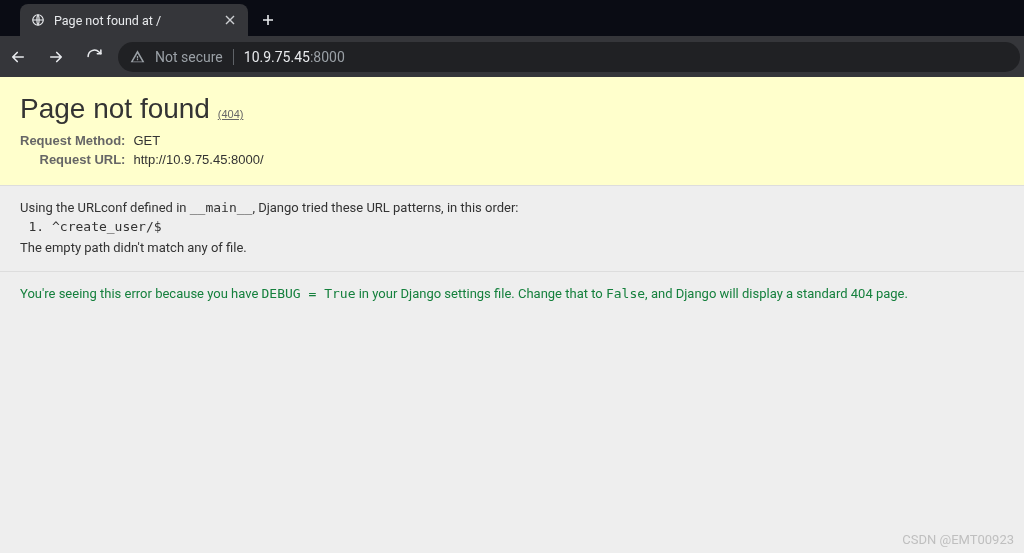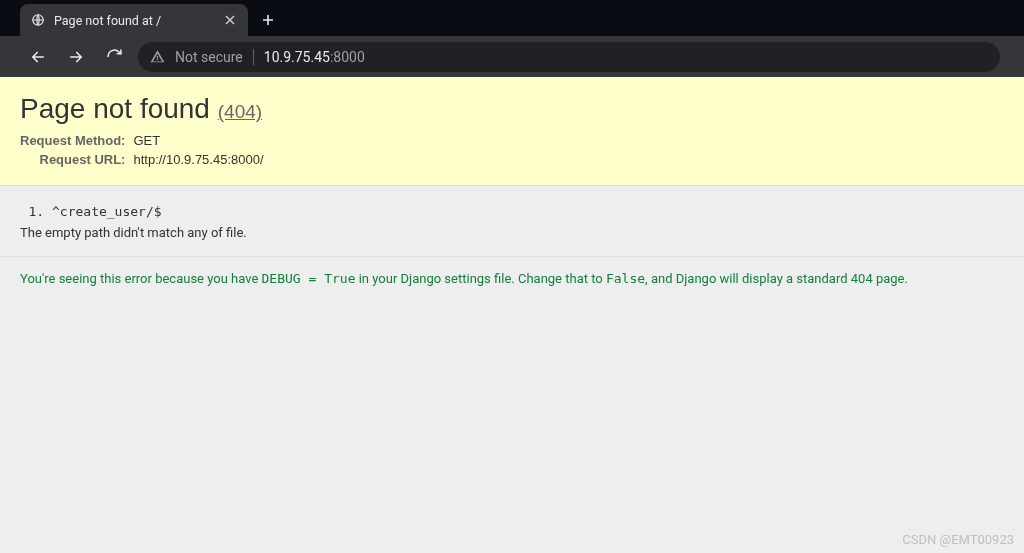--- a/index.html
+++ b/index.html
@@ -44,21 +44,21 @@
     .new-tab {
       width: 28px; height: 28px; margin-left: 6px; margin-bottom: 2px;
       display:flex; align-items:center; justify-content:center;
       color:#e8eaed; border-radius:50%; cursor:pointer;
     }
     .toolbar {
       background: #35363a;
       height: 41px;
       display:flex;
       align-items:center;
-      padding: 0 24px;
+      padding: 0 4px;
       gap: 10px;
     }
     .nav-btn {
       width: 28px; height: 28px;
       display:flex; align-items:center; justify-content:center;
       color:#e8eaed; cursor:pointer;
       border-radius:50%;
     }
     .address-bar {
       flex:1;
@@ -82,21 +82,21 @@
       padding:10px 20px 14px 20px;
       font-family: "Helvetica Neue", Arial, sans-serif;
     }
     .summary h1 {
       font-size:28px;
       font-weight:normal;
       color:#333;
       margin:6px 0 8px 0;
     }
     .summary h1 .status {
-      font-size:19px;
+      font-size:11px;
       color:#666;
       text-decoration:underline;
     }
     .meta-table {
       display:table;
       font-size:13px;
       color:#333;
     }
     .meta-row { display:table-row; }
     .meta-k { display:table-cell; text-align:right; padding-right:8px; color:#666; font-weight:bold; white-space:nowrap; padding-bottom:4px;}
@@ -192,20 +192,23 @@
       <div class="meta-v">GET</div>
     </div>
     <div class="meta-row">
       <div class="meta-k">Request URL:</div>
       <div class="meta-v">http://10.9.75.45:8000/</div>
     </div>
   </div>
 </div>
 
 <div class="info">
+  <p>
+    <span>Using the URLconf defined in </span><code>__main__</code><span>, Django tried these URL patterns, in this order:</span>
+  </p>
   <ol>
     <li>^create_user/$</li>
   </ol>
   <p>The empty path didn't match any of file.</p>
 </div>
 
 <div class="explanation">
   <p>
     <span>You're seeing this error because you have </span><code>DEBUG = True</code><span> in your Django settings file. Change that to </span><code>False</code><span>, and Django will display a standard 404 page.</span>
   </p>

